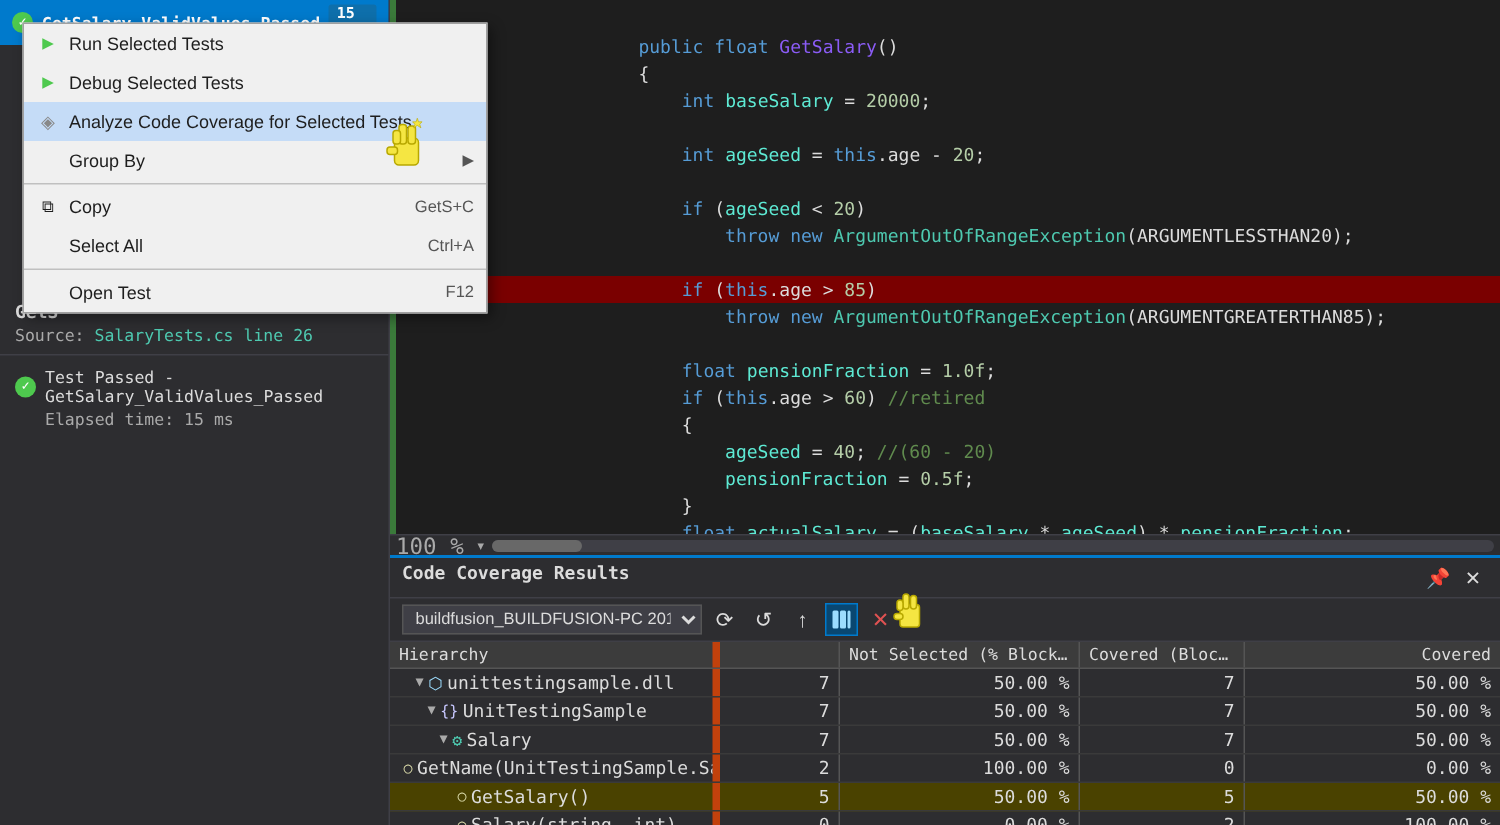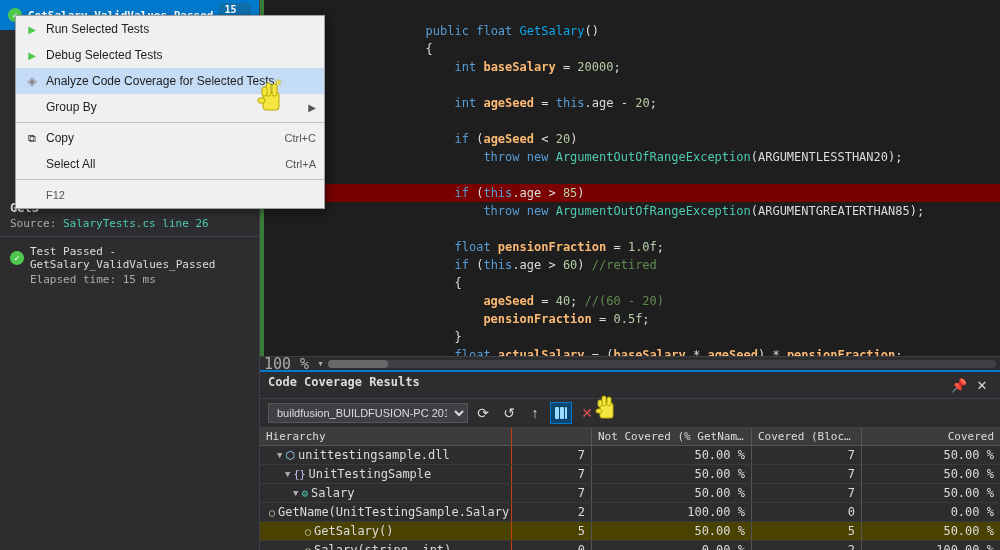--- a/index.html
+++ b/index.html
@@ -190,23 +190,23 @@
       padding: 0 8px;
     }
 
     .code-line.highlighted-red {
       background: #7a0000;
     }
 
     .kw { color: #569cd6; }
     .type { color: #4ec9b0; }
     .comment { color: #608b4e; }
-    .method { color: #0ea5e9; }
+    .method { color: #8b5cf6; }
     .num { color: #b5cea8; }
-    .param { color: #fdba74; font-weight: bold; }
+    .param { color: #5eead4; }
 
     
     .scrollbar-area {
       height: 14px;
       background: #2d2d30;
       border-top: 1px solid #3f3f46;
       display: flex;
       align-items: center;
       padding: 0 4px;
     }
@@ -317,21 +317,21 @@
     }
 
     .table-header {
       display: flex;
       background: #3c3c3c;
       border-bottom: 1px solid #555;
       font-size: 11px;
       color: #dcdcdc;
     }
 
-    .col-hierarchy { width: 252px; flex-shrink: 0; padding: 3px 6px; border-right: 1px solid #c2410c; }
+    .col-hierarchy { width: 220px; flex-shrink: 0; padding: 3px 6px; border-right: 5px solid #c2410c; }
     .col-covered-blocks { width: 80px; flex-shrink: 0; padding: 3px 6px; text-align: right; border-right: 1px solid #555; }
     .col-not-covered { width: 160px; flex-shrink: 0; padding: 3px 6px; text-align: right; border-right: 1px solid #555; }
     .col-covered-b2 { width: 110px; flex-shrink: 0; padding: 3px 6px; text-align: right; border-right: 1px solid #555; }
     .col-covered-last { flex: 1; padding: 3px 6px; text-align: right; }
 
     .table-row {
       display: flex;
       border-bottom: 1px solid #3a3a3a;
       align-items: center;
     }
@@ -383,30 +383,31 @@
       </div>
       <div class="context-menu-item">
         <span class="item-icon"></span>
         <span class="item-label">Group By</span>
         <span class="arrow">▶</span>
       </div>
       <div class="context-menu-separator"></div>
       <div class="context-menu-item">
         <span class="item-icon" style="font-size:11px;">⧉</span>
         <span class="item-label">Copy</span>
-        <span class="shortcut">Ctrl+C</span>
+        <span class="shortcut">GetS+C</span>
       </div>
       <div class="context-menu-item">
         <span class="item-icon"></span>
         <span class="item-label">Select All</span>
         <span class="shortcut">Ctrl+A</span>
       </div>
       <div class="context-menu-separator"></div>
       <div class="context-menu-item">
         <span class="item-icon"></span>
+        <span class="item-label">Open Test</span>
         <span class="shortcut">F12</span>
       </div>
     </div>
 
     <div class="cursor-hand">
       <svg width="30" height="36" viewBox="0 0 30 36">
 
         <g fill="#f5e642" stroke="#b8a800" stroke-width="1">
 
           <rect x="8" y="14" width="16" height="18" rx="3"></rect>
@@ -551,21 +552,21 @@
               <rect x="13" y="4" width="4" height="9" rx="2"></rect>
               <rect x="4" y="7" width="4" height="7" rx="2"></rect>
             </g>
           </svg>
         </div>
       </div>
 
       <div class="table-header">
         <div class="col-hierarchy table-cell">Hierarchy</div>
         <div class="col-covered-blocks table-cell" style="text-align:right;"></div>
-        <div class="col-not-covered table-cell" style="text-align:right;">Not Covered (% GetName)</div>
+        <div class="col-not-covered table-cell" style="text-align:right;">Not Selected (% Blocks)</div>
         <div class="col-covered-b2 table-cell" style="text-align:right;">Covered (Blocks)</div>
         <div class="col-covered-last table-cell" style="text-align:right;">Covered</div>
       </div>
 
       <div>
 
         <div class="table-row">
           <div class="col-hierarchy table-cell hierarchy-cell">
             <span style="display:inline-block; width:8px;"></span>
             <span class="expand-arrow">▼</span>

